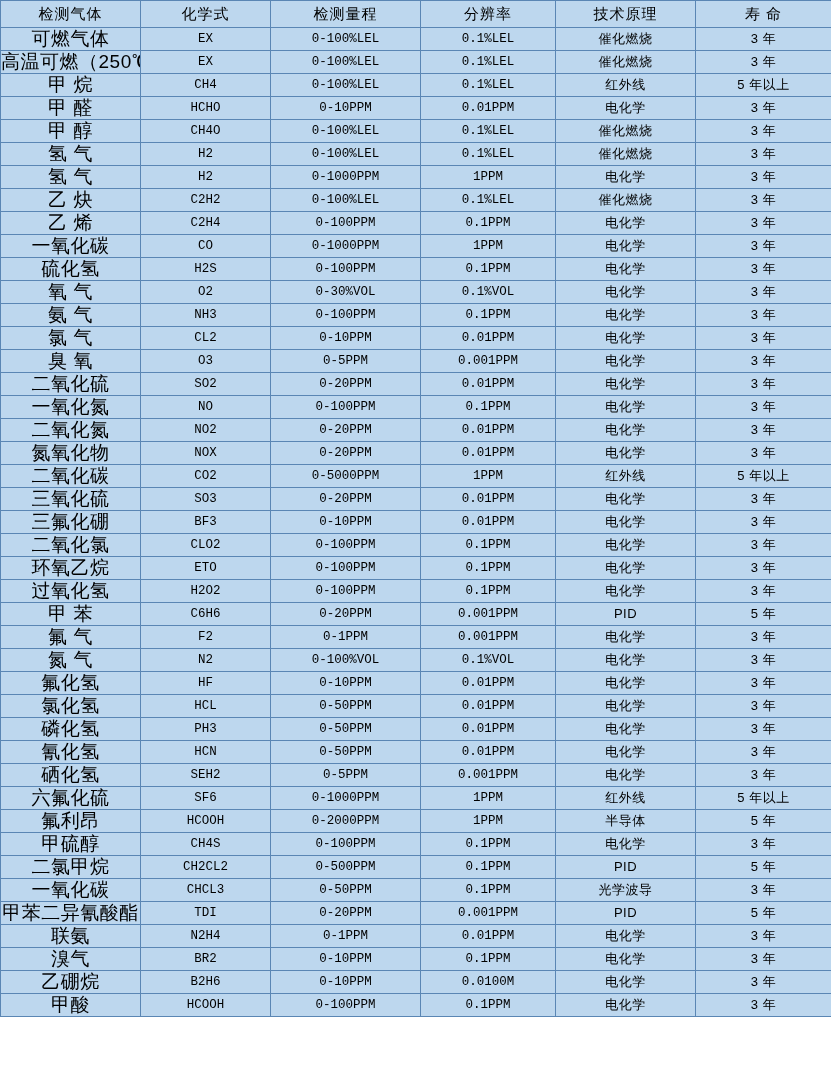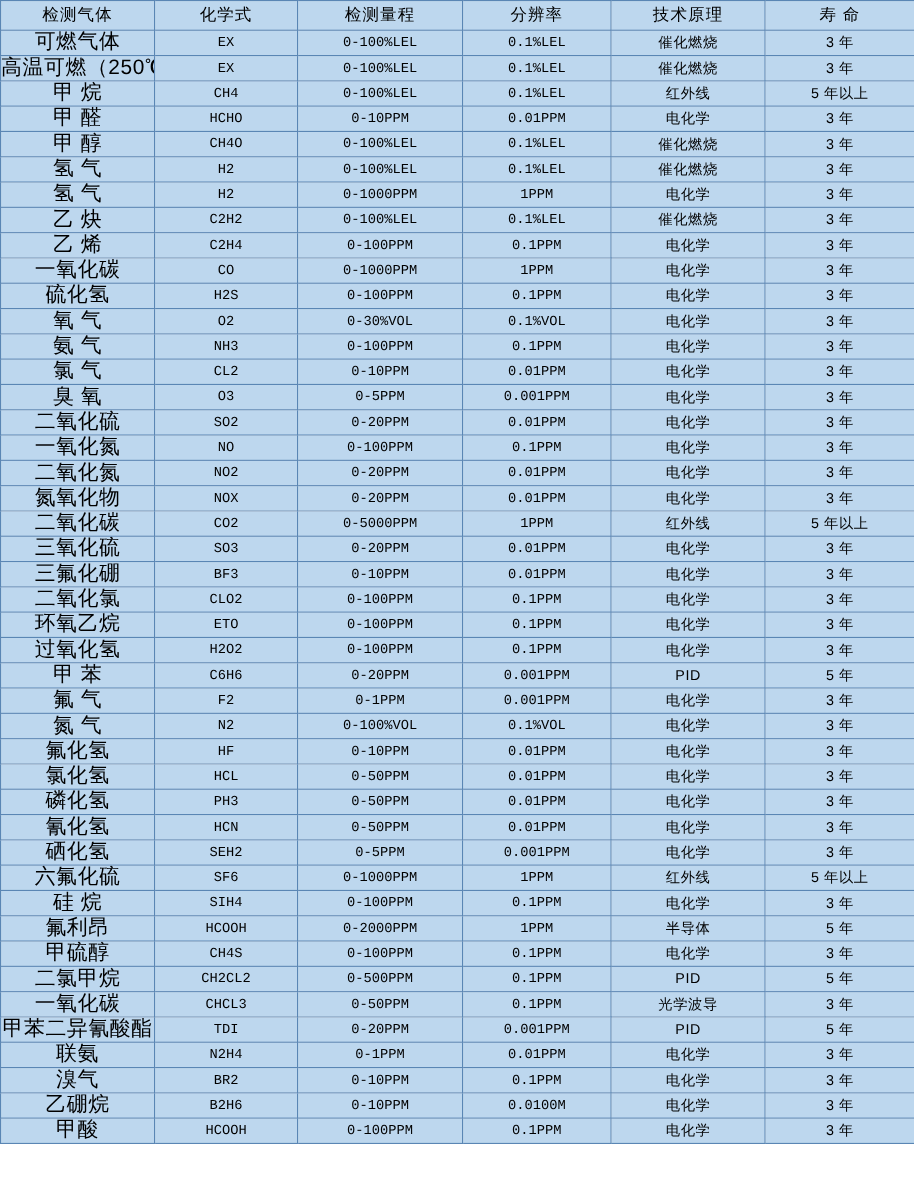--- a/index.html
+++ b/index.html
@@ -349,28 +349,20 @@
       </tr>
       <tr>
         <td class="name">六氟化硫</td>
         <td class="formula">SF6</td>
         <td class="range">0-1000PPM</td>
         <td class="res">1PPM</td>
         <td class="tech">红外线</td>
         <td class="life">5 年以上</td>
       </tr>
       <tr>
-        <td class="name">硅 烷</td>
-        <td class="formula">SIH4</td>
-        <td class="range">0-100PPM</td>
-        <td class="res">0.1PPM</td>
-        <td class="tech">电化学</td>
-        <td class="life">3 年</td>
-      </tr>
-      <tr>
         <td class="name">氟利昂</td>
         <td class="formula">HCOOH</td>
         <td class="range">0-2000PPM</td>
         <td class="res">1PPM</td>
         <td class="tech">半导体</td>
         <td class="life">5 年</td>
       </tr>
       <tr>
         <td class="name">甲硫醇</td>
         <td class="formula">CH4S</td>

